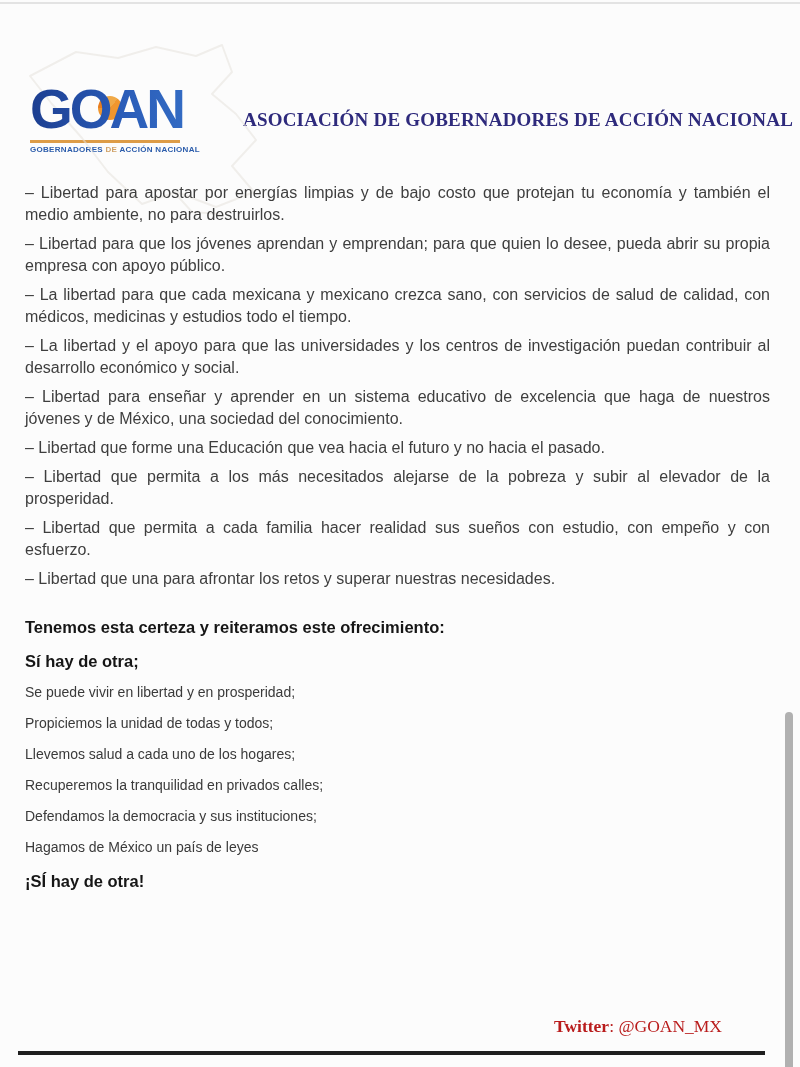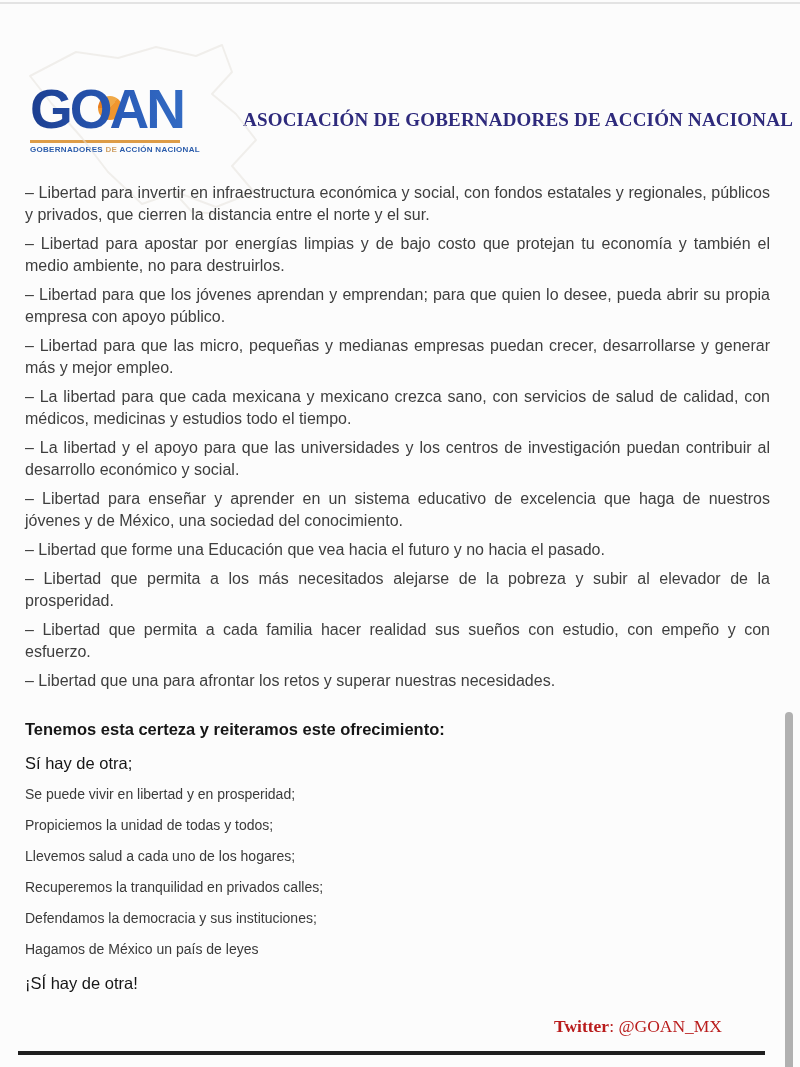--- a/index.html
+++ b/index.html
@@ -99,21 +99,21 @@
     margin: 26px 0 5px 0;
     font-size: 16.5px;
     line-height: 22px;
     font-weight: bold;
     color: #161616;
   }
   .closing-sub, .closing-final {
     margin: 12px 0 9px 0;
     font-size: 16.5px;
     line-height: 22px;
-    font-weight: normal;
+    font-weight: bold;
     color: #161616;
   }
   .closing-line {
     margin: 0 0 9px 0;
     font-size: 14px;
     line-height: 22px;
     color: #3a3a3a;
   }
   
   .footer {
@@ -153,24 +153,22 @@
       <div class="o-swirl"></div>
       <div class="wordmark">GOAN</div>
       <div class="logo-rule"></div>
       <div class="logo-sub"><span>GOBERNADORES</span> <span class="mid">DE</span> <span>ACCIÓN NACIONAL</span></div>
     </div>
     <h1 class="org-title">ASOCIACIÓN DE GOBERNADORES DE ACCIÓN NACIONAL</h1>
   </header>
 
   <main class="content">
     <div>
-        <p class="para">– Libertad para invertir en infraestructura económica y social, con fondos estatales y regionales, públicos y privados, que cierren la distancia entre el norte y el sur.</p>
         <p class="para">– Libertad para apostar por energías limpias y de bajo costo que protejan tu economía y también el medio ambiente, no para destruirlos.</p>
         <p class="para">– Libertad para que los jóvenes aprendan y emprendan; para que quien lo desee, pueda abrir su propia empresa con apoyo público.</p>
-        <p class="para">– Libertad para que las micro, pequeñas y medianas empresas puedan crecer, desarrollarse y generar más y mejor empleo.</p>
         <p class="para">– La libertad para que cada mexicana y mexicano crezca sano, con servicios de salud de calidad, con médicos, medicinas y estudios todo el tiempo.</p>
         <p class="para">– La libertad y el apoyo para que las universidades y los centros de investigación puedan contribuir al desarrollo económico y social.</p>
         <p class="para">– Libertad para enseñar y aprender en un sistema educativo de excelencia que haga de nuestros jóvenes y de México, una sociedad del conocimiento.</p>
         <p class="para">– Libertad que forme una Educación que vea hacia el futuro y no hacia el pasado.</p>
         <p class="para">– Libertad que permita a los más necesitados alejarse de la pobreza y subir al elevador de la prosperidad.</p>
         <p class="para">– Libertad que permita a cada familia hacer realidad sus sueños con estudio, con empeño y con esfuerzo.</p>
         <p class="para">– Libertad que una para afrontar los retos y superar nuestras necesidades.</p>
       </div>
     <p class="closing-head">Tenemos esta certeza y reiteramos este ofrecimiento:</p>
     <p class="closing-sub">Sí hay de otra;</p>

